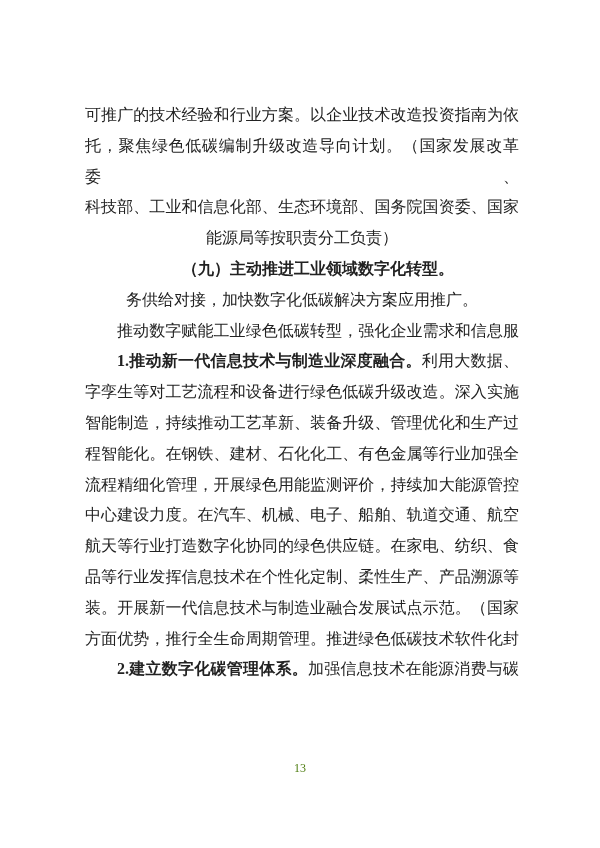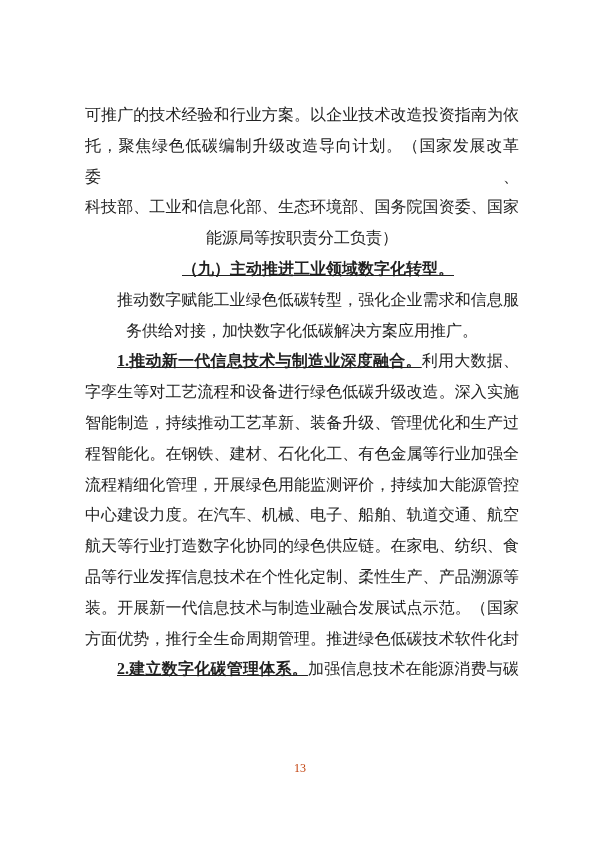--- a/index.html
+++ b/index.html
@@ -37,48 +37,47 @@
     white-space: normal;
     text-align: justify;
     text-align-last: justify;
     text-justify: inter-ideograph;
   }
   .line.ind {
     text-indent: 2em;
   }
   .b {
     font-weight: 700;
-    text-decoration: underline;
   }
   .page-footer {
     position: absolute;
     left: 0;
     top: 758px;
     width: 600px;
     text-align: center;
   }
   .page-number {
     font-size: 12px;
-    color: #c2410c;
+    color: #4d7c0f;
     font-family: "Liberation Serif", serif;
     text-align: center;
   }
 </style>
 </head>
 <body>
 
 <div class="page">
   <div class="doc-text">
       <div class="line j"><span>可推广的技术经验和行业方案。以企业技术改造投资指南为依</span></div>
       <div class="line j"><span>托，聚焦绿色低碳编制升级改造导向计划。（国家发展改革委、</span></div>
       <div class="line j"><span>科技部、工业和信息化部、生态环境部、国务院国资委、国家</span></div>
       <div class="line"><span>能源局等按职责分工负责）</span></div>
       <div class="line ind"><span class="b">（九）主动推进工业领域数字化转型。</span></div>
+      <div class="line"><span>务供给对接，加快数字化低碳解决方案应用推广。</span></div>
       <div class="line j ind"><span>推动数字赋能工业绿色低碳转型，强化企业需求和信息服</span></div>
-      <div class="line"><span>务供给对接，加快数字化低碳解决方案应用推广。</span></div>
       <div class="line j ind"><span class="b">1.推动新一代信息技术与制造业深度融合。</span><span>利用大数据、</span></div>
       <div class="line j"><span>字孪生等对工艺流程和设备进行绿色低碳升级改造。深入实施</span></div>
       <div class="line j"><span>智能制造，持续推动工艺革新、装备升级、管理优化和生产过</span></div>
       <div class="line j"><span>程智能化。在钢铁、建材、石化化工、有色金属等行业加强全</span></div>
       <div class="line j"><span>流程精细化管理，开展绿色用能监测评价，持续加大能源管控</span></div>
       <div class="line j"><span>中心建设力度。在汽车、机械、电子、船舶、轨道交通、航空</span></div>
       <div class="line j"><span>航天等行业打造数字化协同的绿色供应链。在家电、纺织、食</span></div>
       <div class="line j"><span>品等行业发挥信息技术在个性化定制、柔性生产、产品溯源等</span></div>
       <div class="line j"><span>装。开展新一代信息技术与制造业融合发展试点示范。（国家</span></div>
       <div class="line j"><span>方面优势，推行全生命周期管理。推进绿色低碳技术软件化封</span></div>

